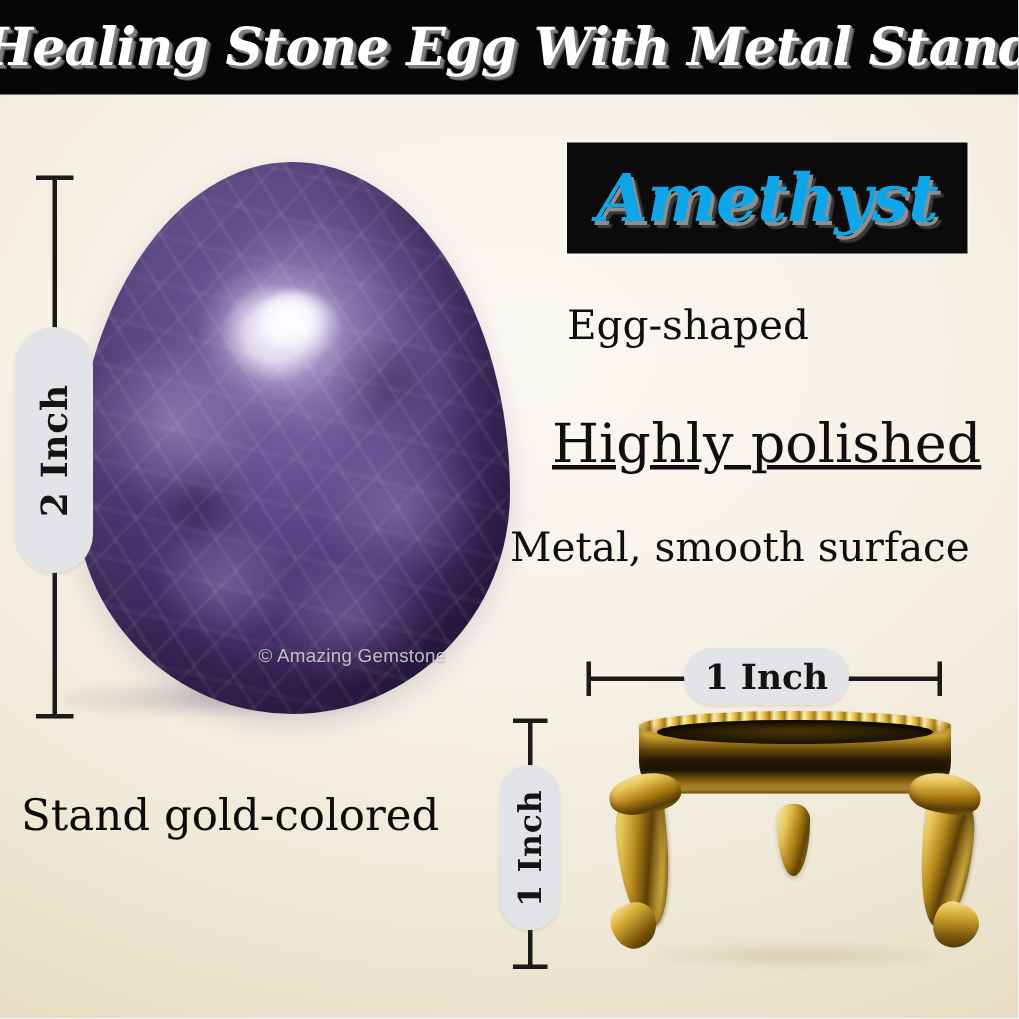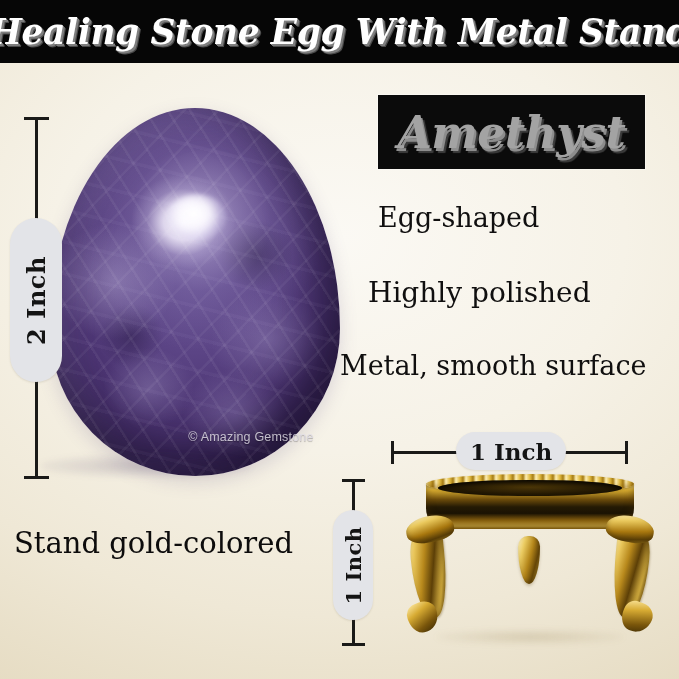--- a/index.html
+++ b/index.html
@@ -47,21 +47,21 @@
     position: absolute;
     left: 378px; top: 95px;
     width: 267px; height: 74px;
     background: #0b0b0b;
     display: flex;
     align-items: center;
     justify-content: center;
     box-shadow: 0 0 0 1px rgba(255,255,255,0.35);
   }
   #amethyst-text {
-    color: #a3a3a3;
+    color: #0ea5e9;
     font-family: "DejaVu Serif", serif;
     font-weight: bold;
     font-style: italic;
     font-size: 44px;
     letter-spacing: -0.5px;
     white-space: nowrap;
     text-shadow:
       2px 3px 0 #8d8d8d,
       4px 5px 1px #3d3d3d;
   }
@@ -69,21 +69,21 @@
   
   .feature {
     position: absolute;
     color: #100f0f;
     font-family: "DejaVu Serif", serif;
     font-weight: normal;
     white-space: nowrap;
     text-align: left;
   }
   #feature-0 { left: 378px; top: 202px; width: 267px; font-size: 27px; }
-  #feature-1 { left: 368px; top: 276px; width: 287px; font-size: 28px; }
+  #feature-1 { left: 368px; top: 276px; width: 287px; font-size: 36px; text-decoration: underline; }
   #feature-2 { left: 340px; top: 350px; width: 339px; font-size: 27px; }
 
   
   #desc-block {
     position: absolute;
     left: 14px; top: 516px;
     width: 322px;
     color: #0d0c0c;
     font-family: "DejaVu Serif", serif;
     font-size: 29px;
@@ -149,21 +149,21 @@
   #egg-shadow {
     position: absolute;
     left: 40px; top: 455px;
     width: 212px; height: 22px;
     border-radius: 50%;
     background: radial-gradient(ellipse at 50% 50%, rgba(60,44,90,0.22) 0%, rgba(60,44,90,0.08) 55%, rgba(0,0,0,0) 100%);
     filter: blur(3px);
   }
   #watermark {
     position: absolute;
-    left: 171px; top: 430px;
+    left: 155px; top: 430px;
     width: 160px;
     text-align: center;
     color: rgba(226,222,232,0.82);
     font-family: "Liberation Sans", sans-serif;
     font-size: 12.5px;
     letter-spacing: 0.2px;
     white-space: nowrap;
     text-shadow: 0 1px 1px rgba(0,0,0,0.28);
   }
 

